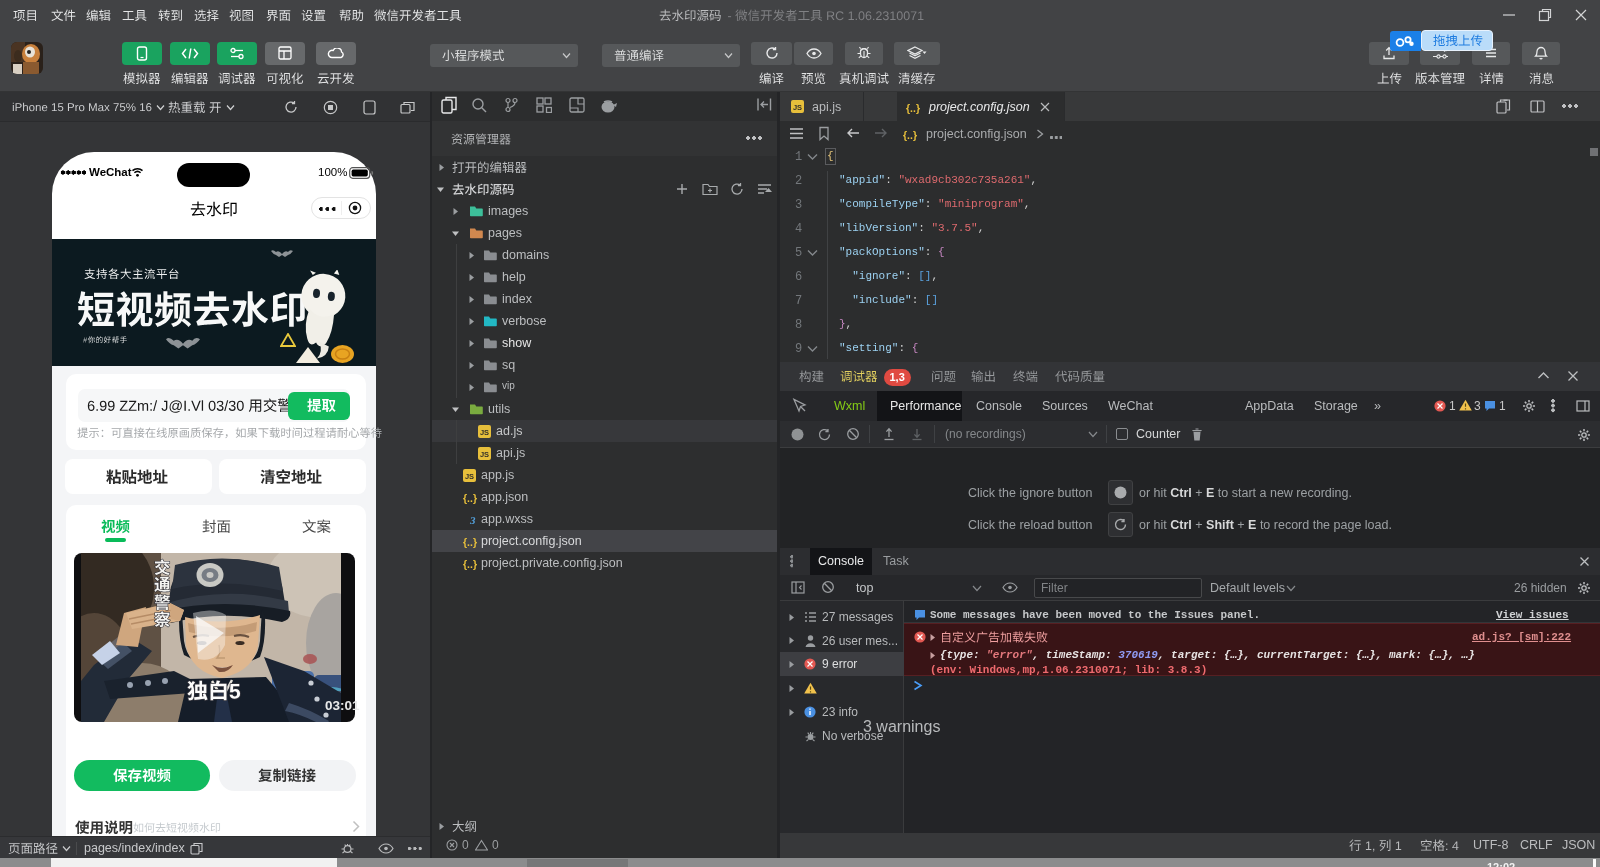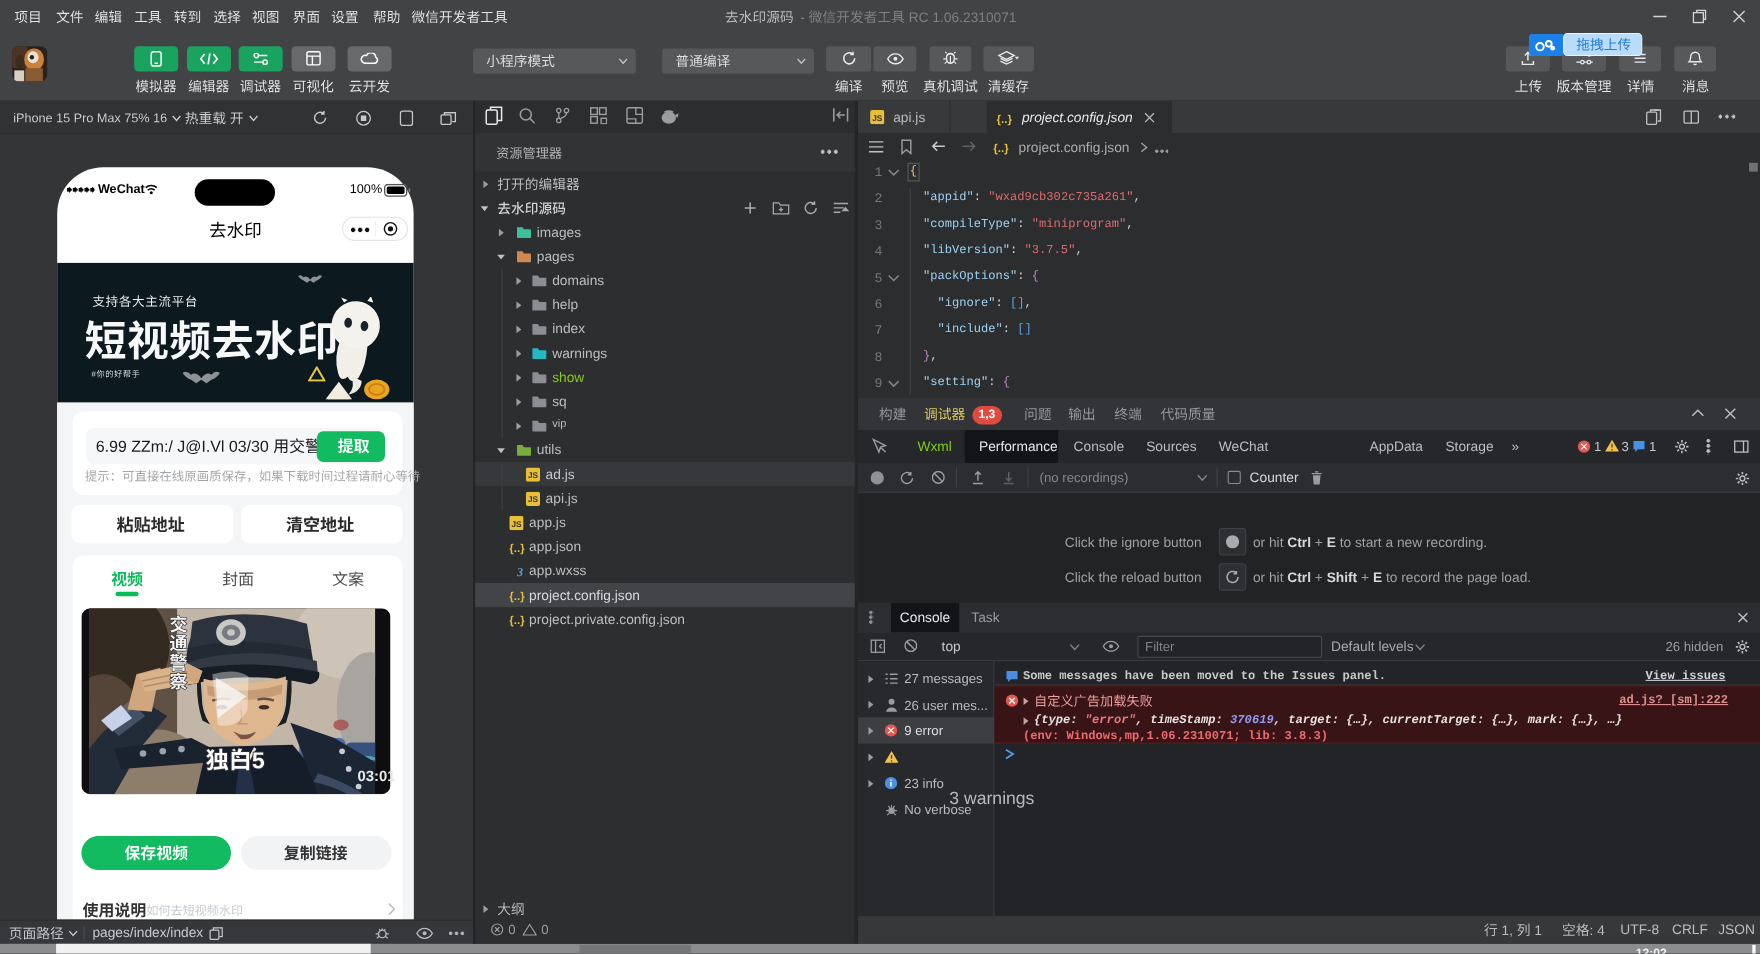--- a/index.html
+++ b/index.html
@@ -752,28 +752,28 @@
 <svg class="ic" style="left:483px;top:293.0px;" width="14" height="12" viewBox="0 0 14 12">
       <path d="M1 1.5h5l1.3 2H13a.8.8 0 0 1 .8.8v6.2a.8.8 0 0 1-.8.8H1.8A.8.8 0 0 1 1 10.5z" fill="#8a8d91"></path>
     </svg>
 <div class="t" style="left:502px;top:289.625px;font-size:12.5px;color:#bcbec0;font-weight:normal;font-family:Liberation Sans,sans-serif;">index</div>
 <svg class="ic" style="left:468px;top:316.5px;" width="7" height="9" viewBox="0 0 7 9">
       <path d="M1.5 1l4.5 3.5L1.5 8z" fill="#9b9ea1"></path>
     </svg>
 <svg class="ic" style="left:483px;top:315.0px;" width="14" height="12" viewBox="0 0 14 12">
       <path d="M1 1.5h5l1.3 2H13a.8.8 0 0 1 .8.8v6.2a.8.8 0 0 1-.8.8H1.8A.8.8 0 0 1 1 10.5z" fill="#22b8c4"></path>
     </svg>
-<div class="t" style="left:502px;top:311.625px;font-size:12.5px;color:#bcbec0;font-weight:normal;font-family:Liberation Sans,sans-serif;">warnings</div>
+<div class="t" style="left:502px;top:311.625px;font-size:12.5px;color:#bcbec0;font-weight:normal;font-family:Liberation Sans,sans-serif;">verbose</div>
 <svg class="ic" style="left:468px;top:338.5px;" width="7" height="9" viewBox="0 0 7 9">
       <path d="M1.5 1l4.5 3.5L1.5 8z" fill="#9b9ea1"></path>
     </svg>
 <svg class="ic" style="left:483px;top:337.0px;" width="14" height="12" viewBox="0 0 14 12">
       <path d="M1 1.5h5l1.3 2H13a.8.8 0 0 1 .8.8v6.2a.8.8 0 0 1-.8.8H1.8A.8.8 0 0 1 1 10.5z" fill="#8a8d91"></path>
     </svg>
-<div class="t" style="left:502px;top:333.625px;font-size:12.5px;color:#84cc16;font-weight:normal;font-family:Liberation Sans,sans-serif;">show</div>
+<div class="t" style="left:502px;top:333.625px;font-size:12.5px;color:#e5e5e5;font-weight:normal;font-family:Liberation Sans,sans-serif;">show</div>
 <svg class="ic" style="left:468px;top:360.5px;" width="7" height="9" viewBox="0 0 7 9">
       <path d="M1.5 1l4.5 3.5L1.5 8z" fill="#9b9ea1"></path>
     </svg>
 <svg class="ic" style="left:483px;top:359.0px;" width="14" height="12" viewBox="0 0 14 12">
       <path d="M1 1.5h5l1.3 2H13a.8.8 0 0 1 .8.8v6.2a.8.8 0 0 1-.8.8H1.8A.8.8 0 0 1 1 10.5z" fill="#8a8d91"></path>
     </svg>
 <div class="t" style="left:502px;top:355.625px;font-size:12.5px;color:#bcbec0;font-weight:normal;font-family:Liberation Sans,sans-serif;">sq</div>
 <svg class="ic" style="left:468px;top:382.5px;" width="7" height="9" viewBox="0 0 7 9">
       <path d="M1.5 1l4.5 3.5L1.5 8z" fill="#9b9ea1"></path>
     </svg>

